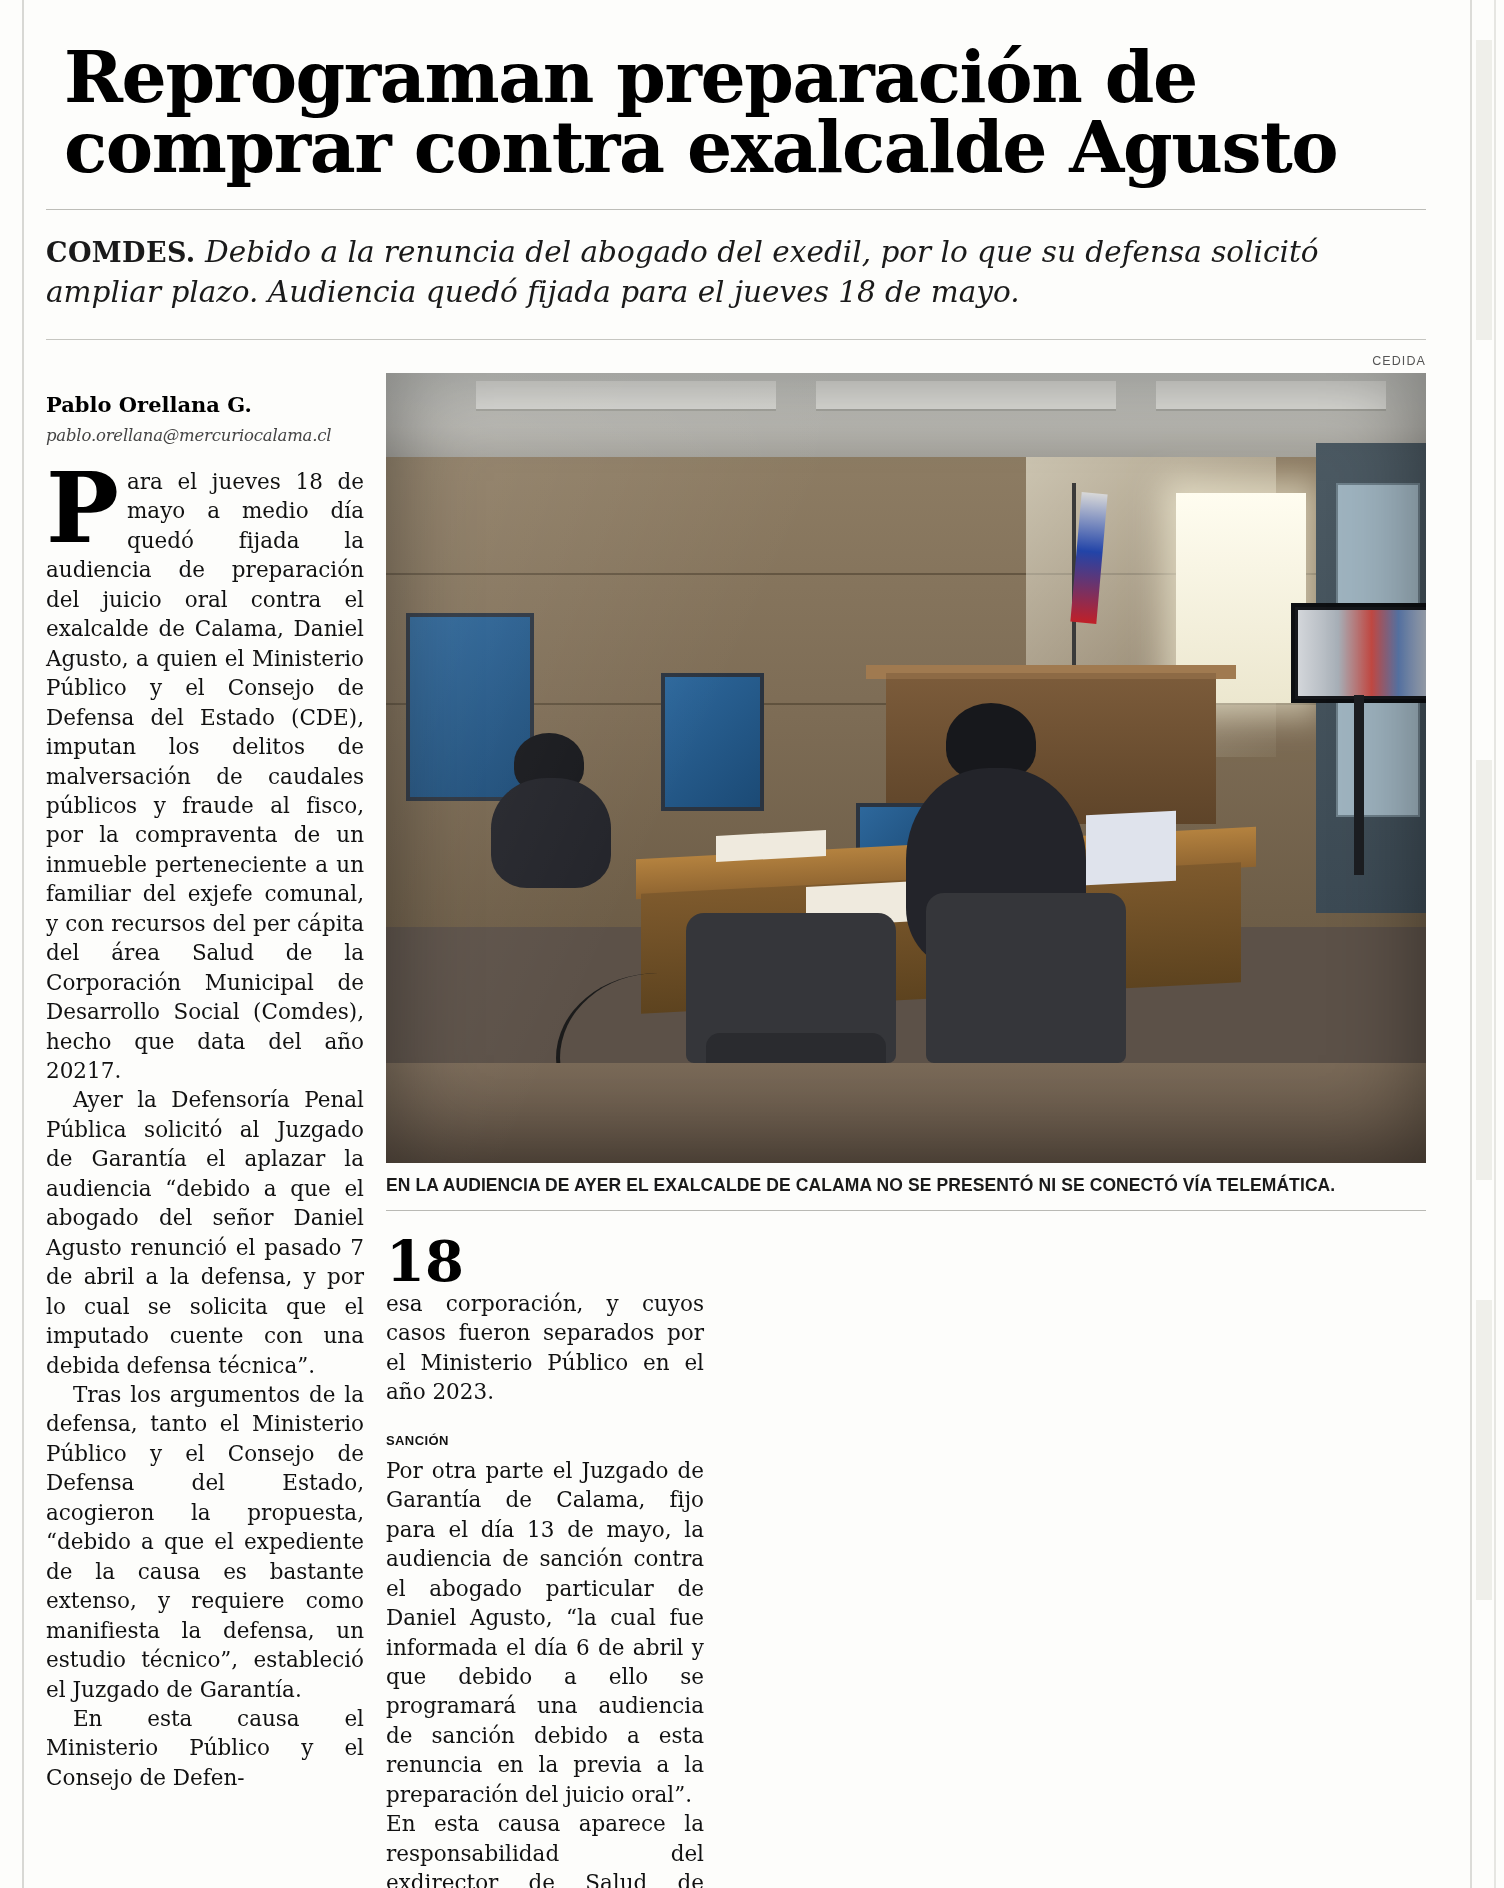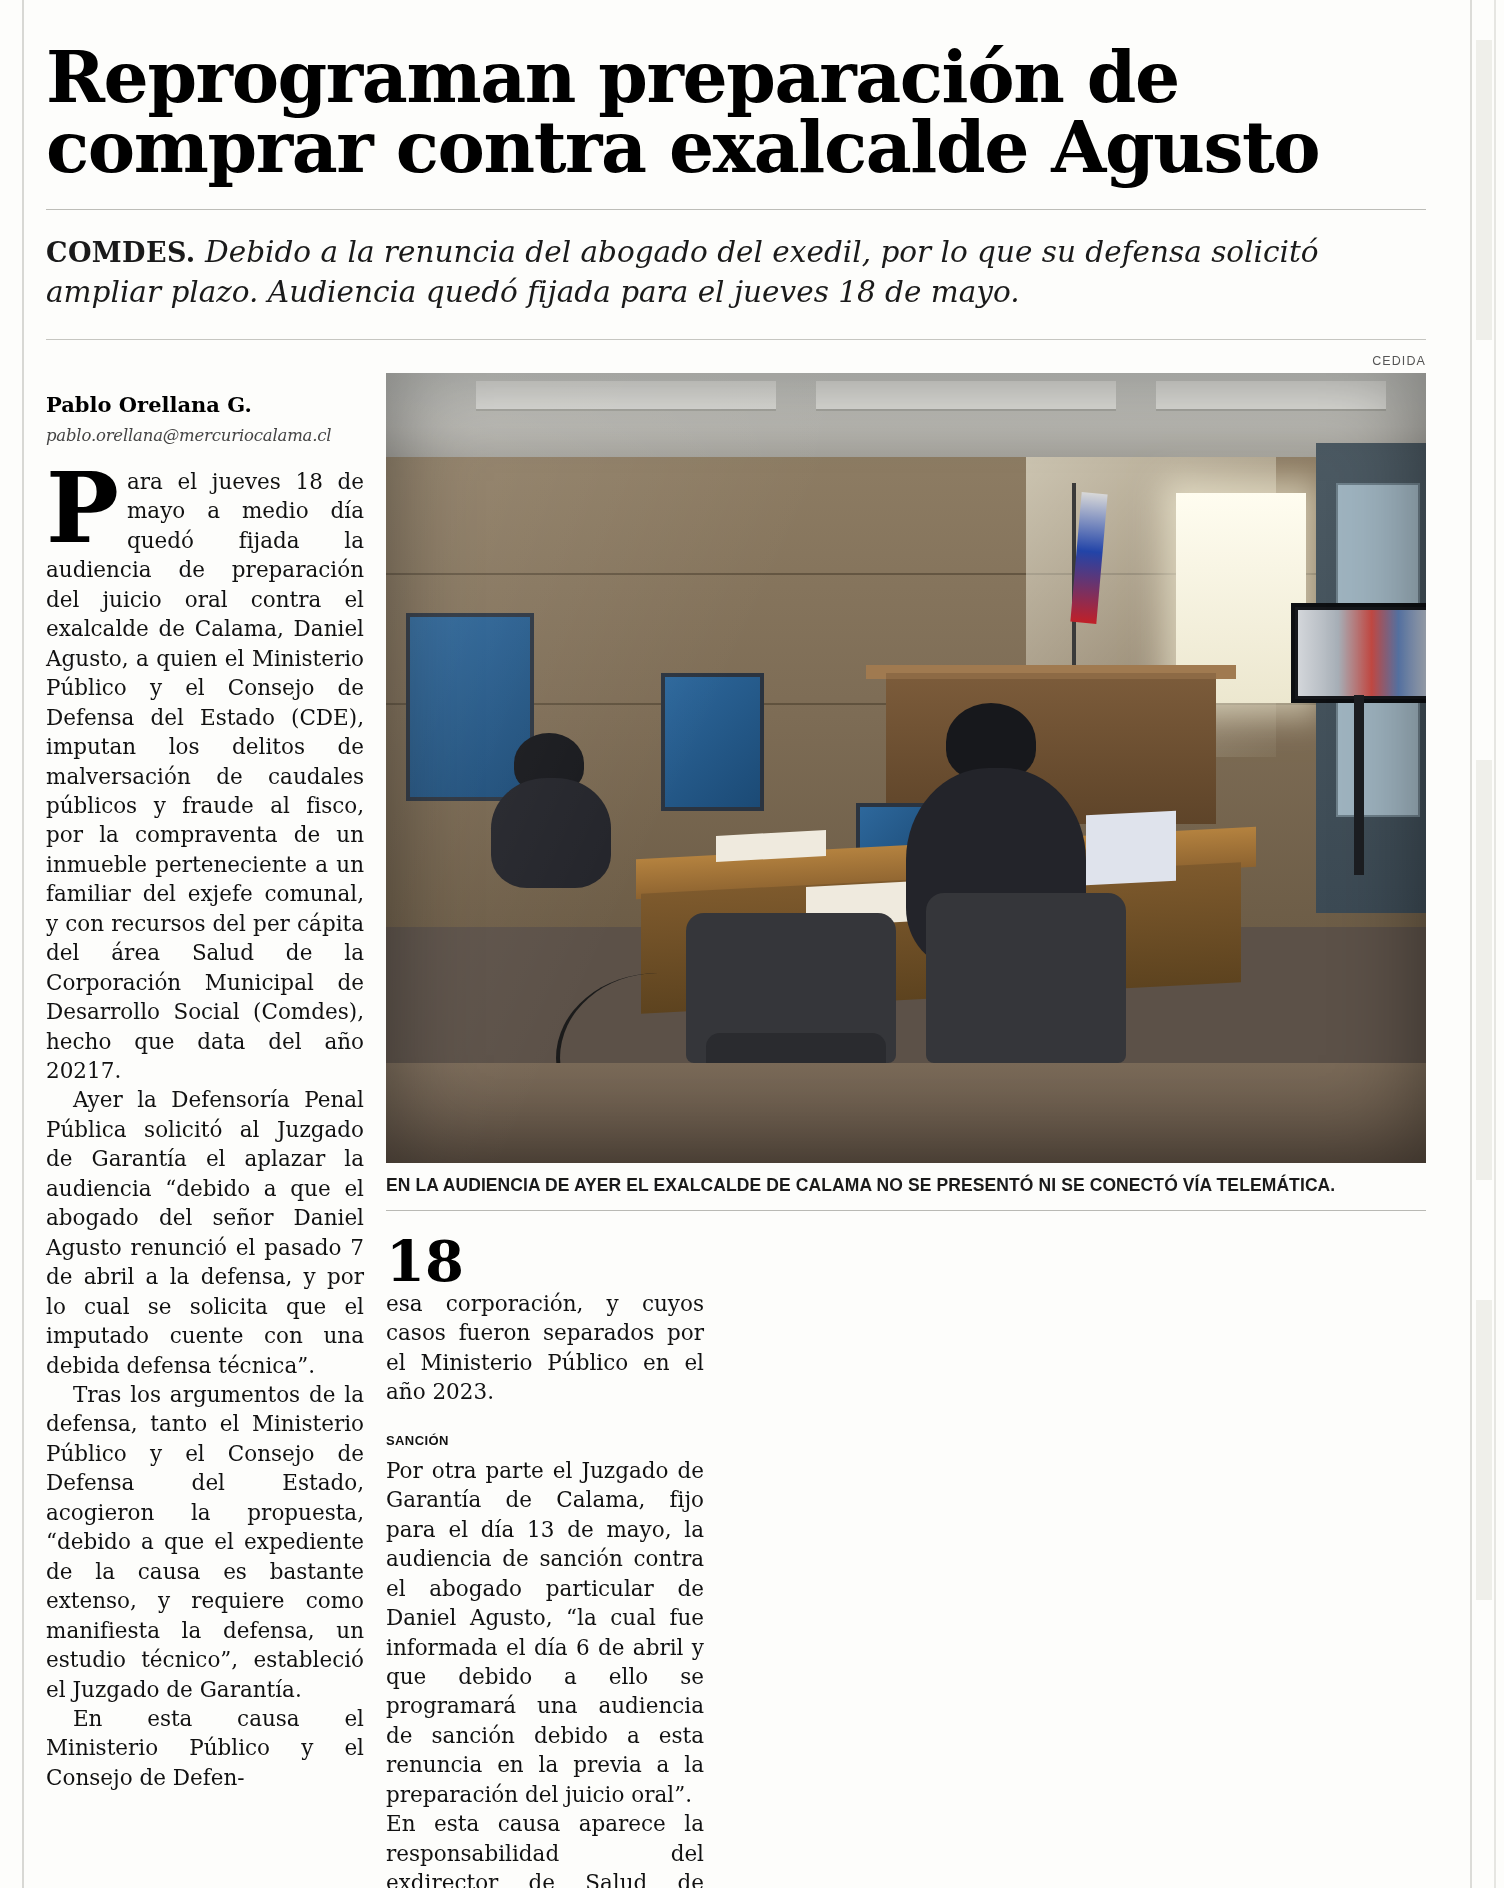--- a/index.html
+++ b/index.html
@@ -46,21 +46,21 @@
   }
   .content {
     position: absolute;
     left: 46px;
     top: 0;
     width: 1400px;
   }
 
   
   .headline {
-    margin: 42px 0 0 0;
+    margin: 42px 0 0 18px;
     font-family: "DejaVu Serif", serif;
     font-weight: 700;
     font-size: 71px;
     line-height: 0.99;
     letter-spacing: -1.4px;
     color: #000;
     width: 1385px;
   }
   .headline .l2 { display: block; }
 

